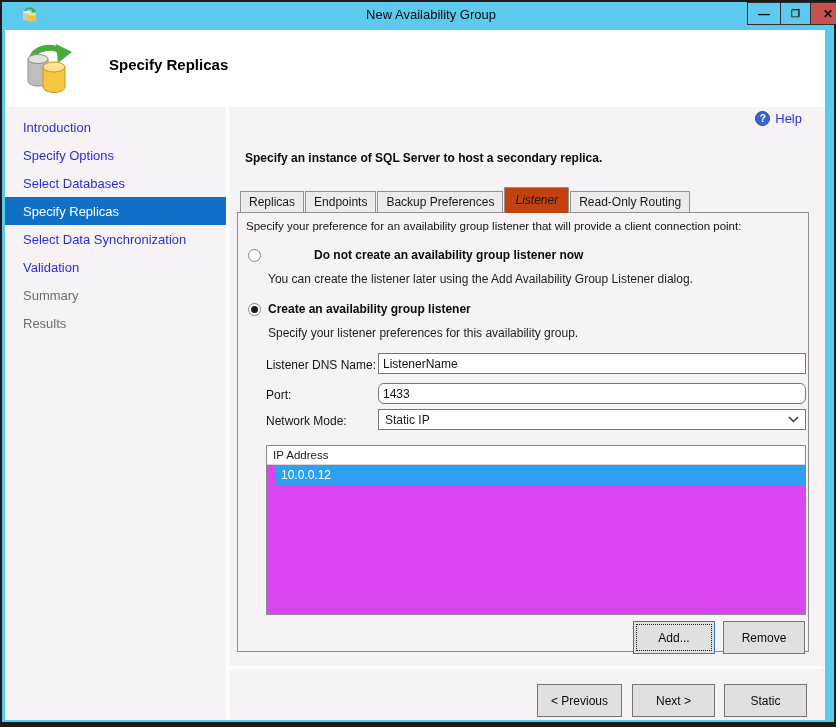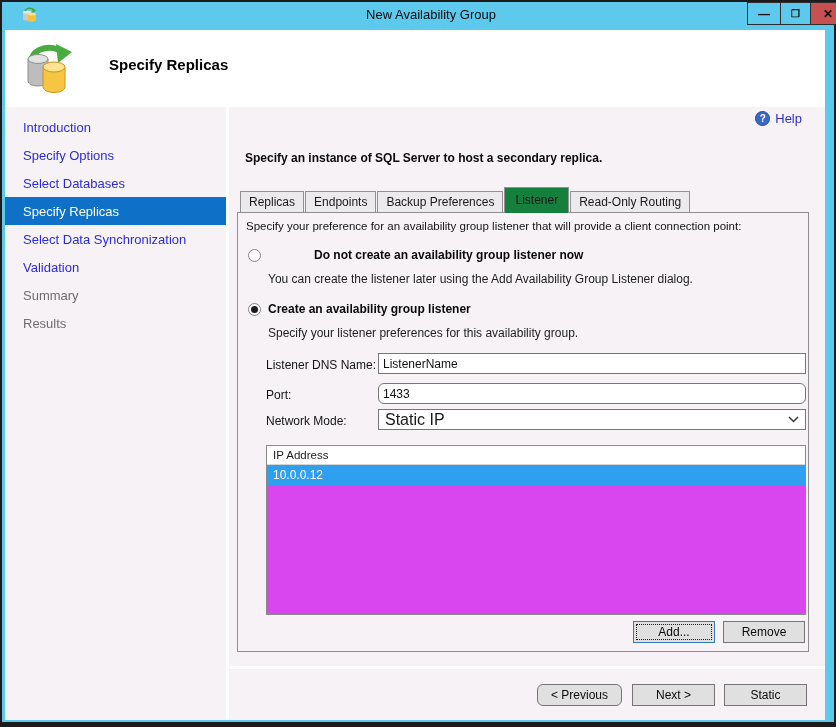--- a/index.html
+++ b/index.html
@@ -76,21 +76,21 @@
   }
   .page-instruction { left: 16px; top: 44px; font-size: 12px; font-weight: bold; color: #0a0a0a; }
 
   .tabs { left: 11px; top: 81px; display: flex; align-items: flex-end; height: 25px; }
   .tab {
     border: 1px solid #919191; border-bottom: none;
     background: #eceaec; padding: 3px 8px 4px 8px; font-size: 12px;
     margin-right: 1px; cursor: pointer; white-space: nowrap; position: relative;
   }
   .tab.active {
-    background: #15803d; padding: 5px 10px 6px 10px; z-index: 3; cursor: default;
+    background: #c2410c; padding: 5px 10px 6px 10px; z-index: 3; cursor: default; font-style: italic;
   }
   .group-panel {
     left: 8px; top: 105px; width: 572px; height: 440px;
     border: 1px solid #8f8f8f; background: var(--panel_bg); z-index: 1;
   }
 
   .panel-intro { left: 8px; top: 7px; font-size: 11.5px; white-space: nowrap; color: #141414; }
 
   .radio {
     width: 13px; height: 13px; border-radius: 50%;
@@ -104,55 +104,55 @@
   .radio-desc { font-size: 12px; color: #1d1d1d; white-space: nowrap; }
 
   .field-label { font-size: 12px; color: #141414; white-space: nowrap; }
   .text-input {
     left: 140px; width: 428px; height: 21px;
     border: 1px solid #767676; background: #fff; font-size: 12px;
     font-family: "Liberation Sans", sans-serif; padding: 0 4px; color: #111;
   }
   .select-box {
     left: 140px; width: 428px; height: 21px;
-    border: 1px solid #767676; background: #fff; font-size: 16px;
+    border: 1px solid #767676; background: #fff; font-size: 12px;
     display: flex; align-items: center; padding: 0 6px; cursor: pointer;
   }
   .select-box .sel-text { flex: 1; }
   .select-chevron { display: flex; align-items: center; }
 
   .listbox {
     left: 28px; top: 232px; width: 540px; height: 170px;
     border: 1px solid #8a8a8a; background: #d946ef; overflow: hidden;
   }
   .list-header {
     height: 19px; background: #ffffff; border-bottom: 1px solid #d5d5d5;
     font-size: 11.5px; color: #1a1a1a; display: flex; align-items: center;
     padding-left: 6px; cursor: default;
   }
   .list-row {
     height: 20px; font-size: 12px; display: flex; align-items: center;
-    padding-left: 6px; cursor: pointer;
+    padding-left: 6px; cursor: pointer; margin-left: 8px;
   }
   .list-row.selected { background: var(--list_selected_bg); color: #ffffff; }
 
   .btn {
-    height: 22px; background: #e0e0e0; border: 1px solid #757575;
+    height: 33px; background: #e0e0e0; border: 1px solid #757575;
     font-size: 12px; font-family: "Liberation Sans", sans-serif; color: #0a0a0a;
     cursor: pointer; text-align: center;
   }
   .btn.focused {
     border: 1px solid var(--focus_border);
     outline: 1px dotted #1a1a1a; outline-offset: -4px;
   }
   .btn-add { left: 395px; top: 408px; width: 82px; }
   .btn-remove { left: 485px; top: 408px; width: 82px; }
 
   .footer-sep { left: 0; top: 559px; width: 596px; height: 3px; background: #ffffff; }
-  .btn-previous { left: 308px; top: 577px; width: 85px; border-radius: 6px; }
+  .btn-previous { left: 308px; top: 577px; width: 85px; }
   .btn-next { left: 403px; top: 577px; width: 83px; }
   .btn-cancel { left: 495px; top: 577px; width: 83px; }
 </style>
 </head>
 <body>
 
 <div class="abs blue-frame">
 
   <div class="abs titlebar">
     <span class="abs win-icon">

